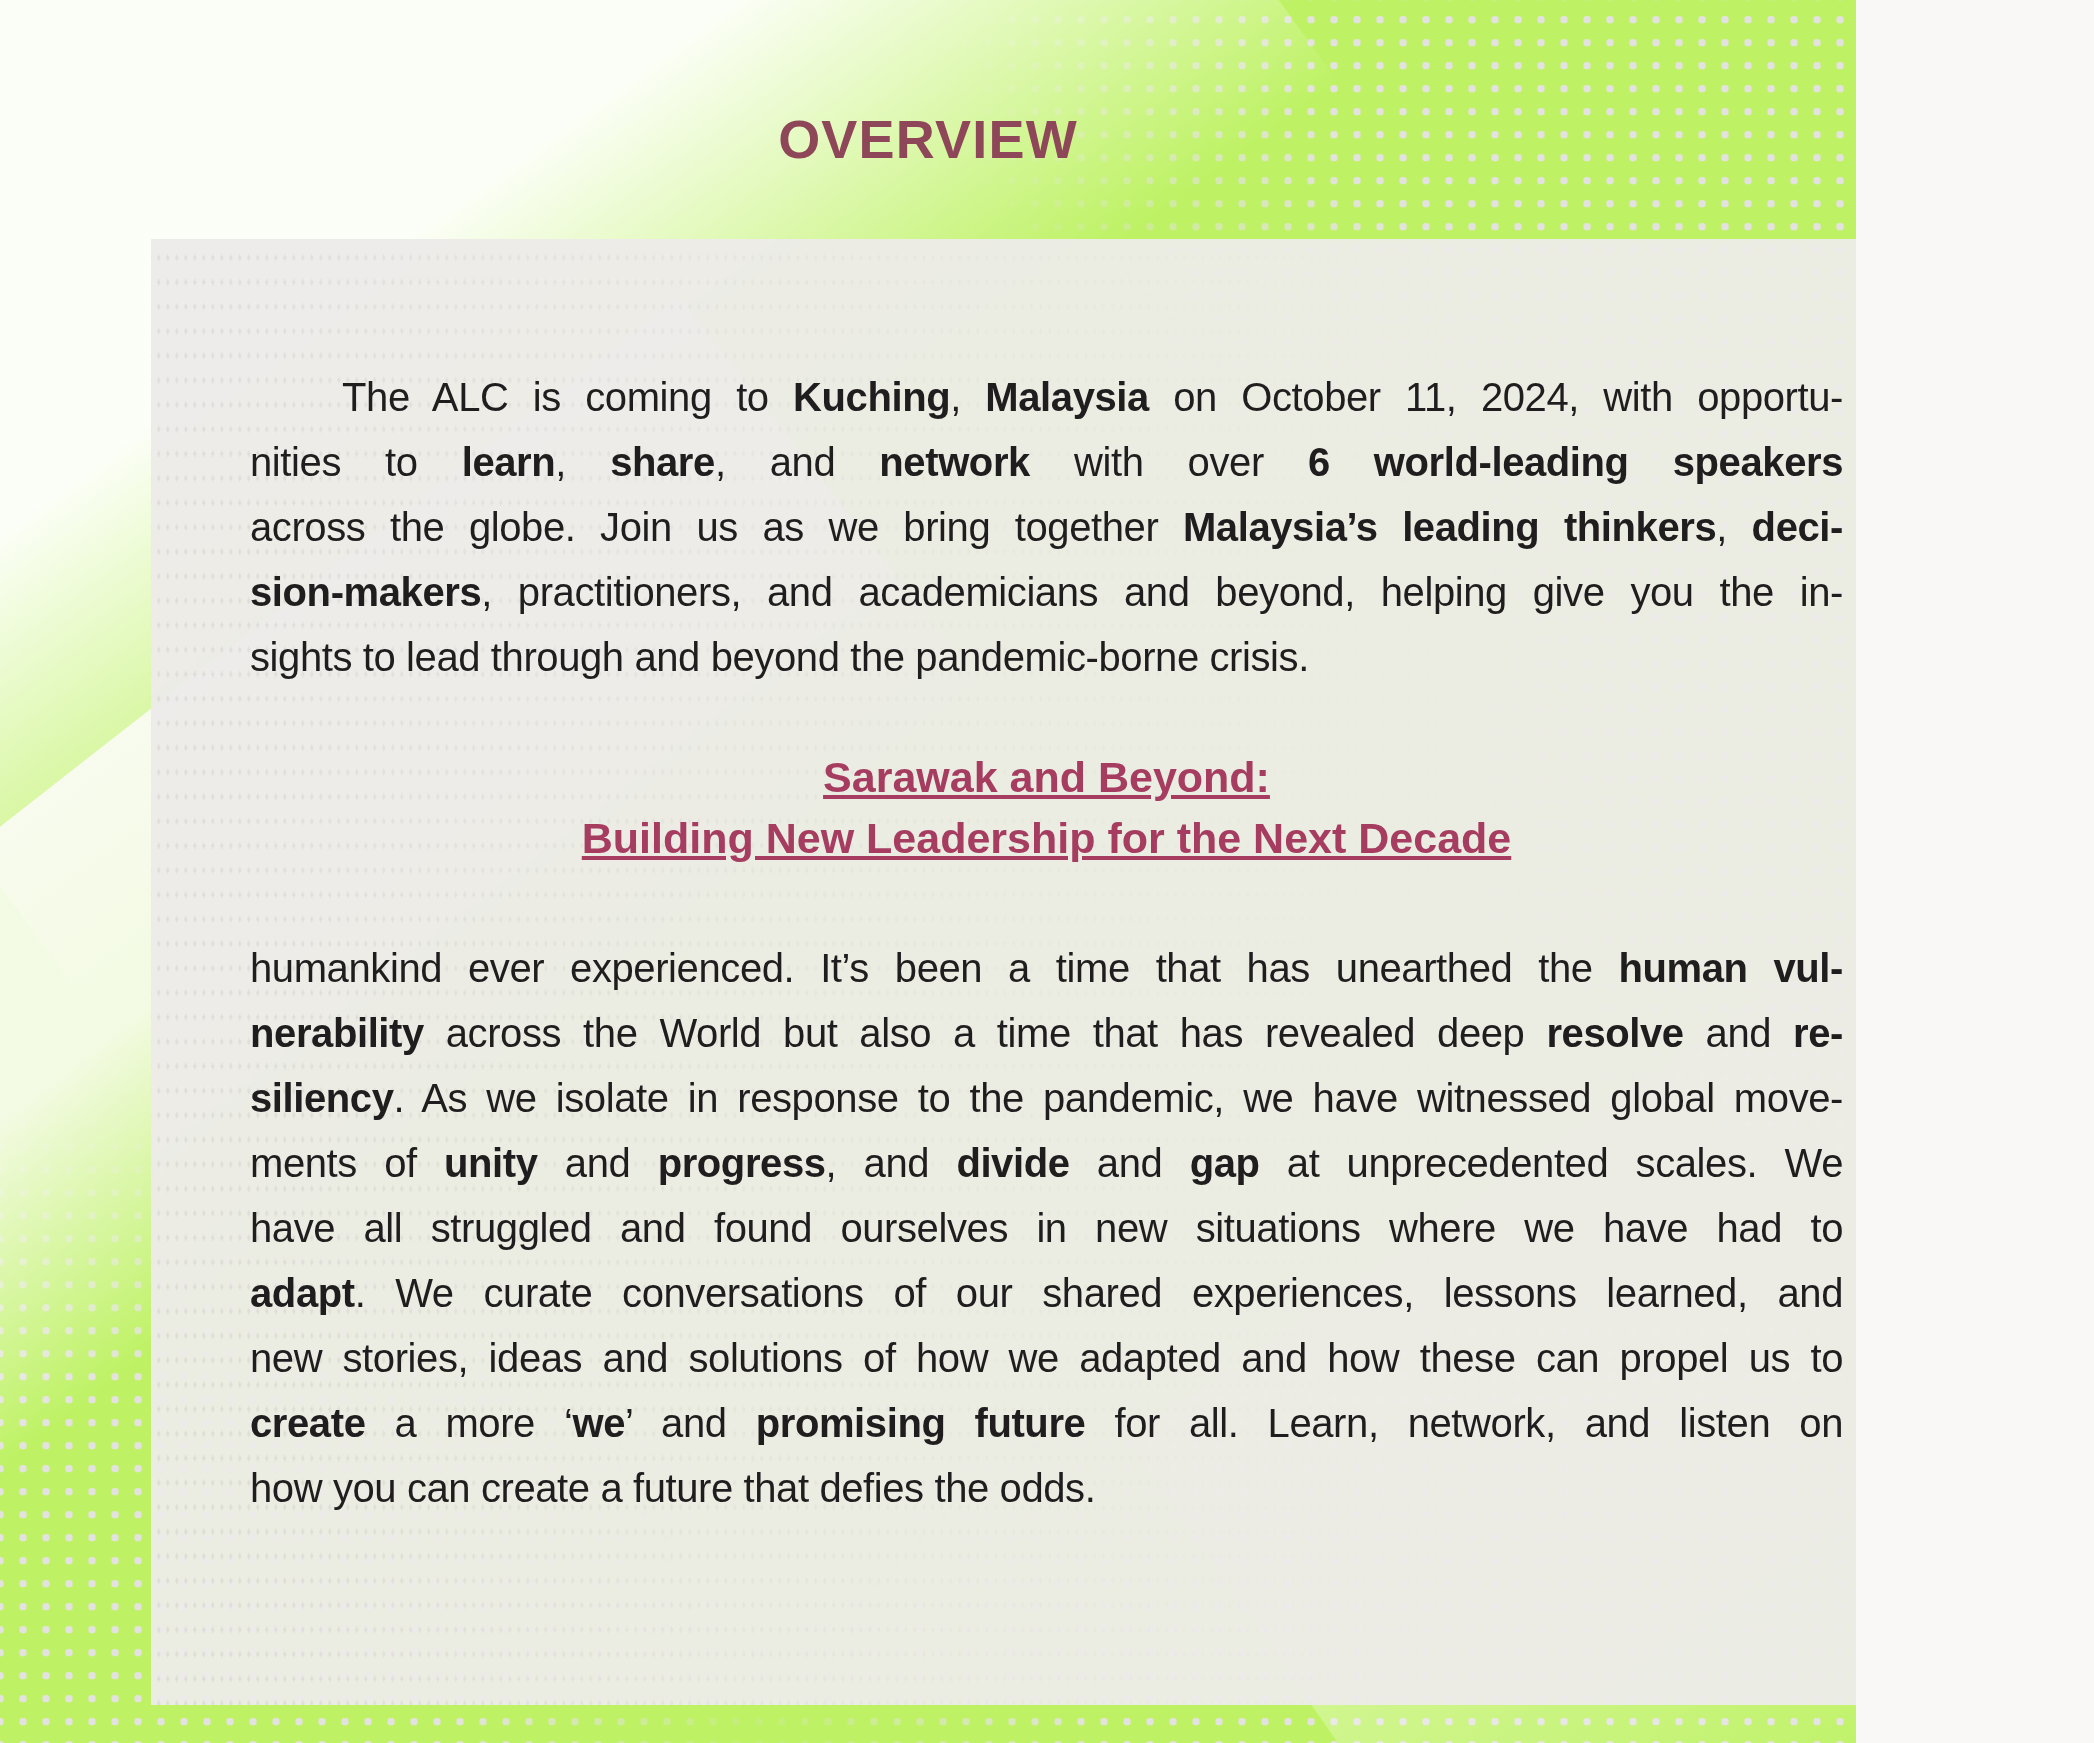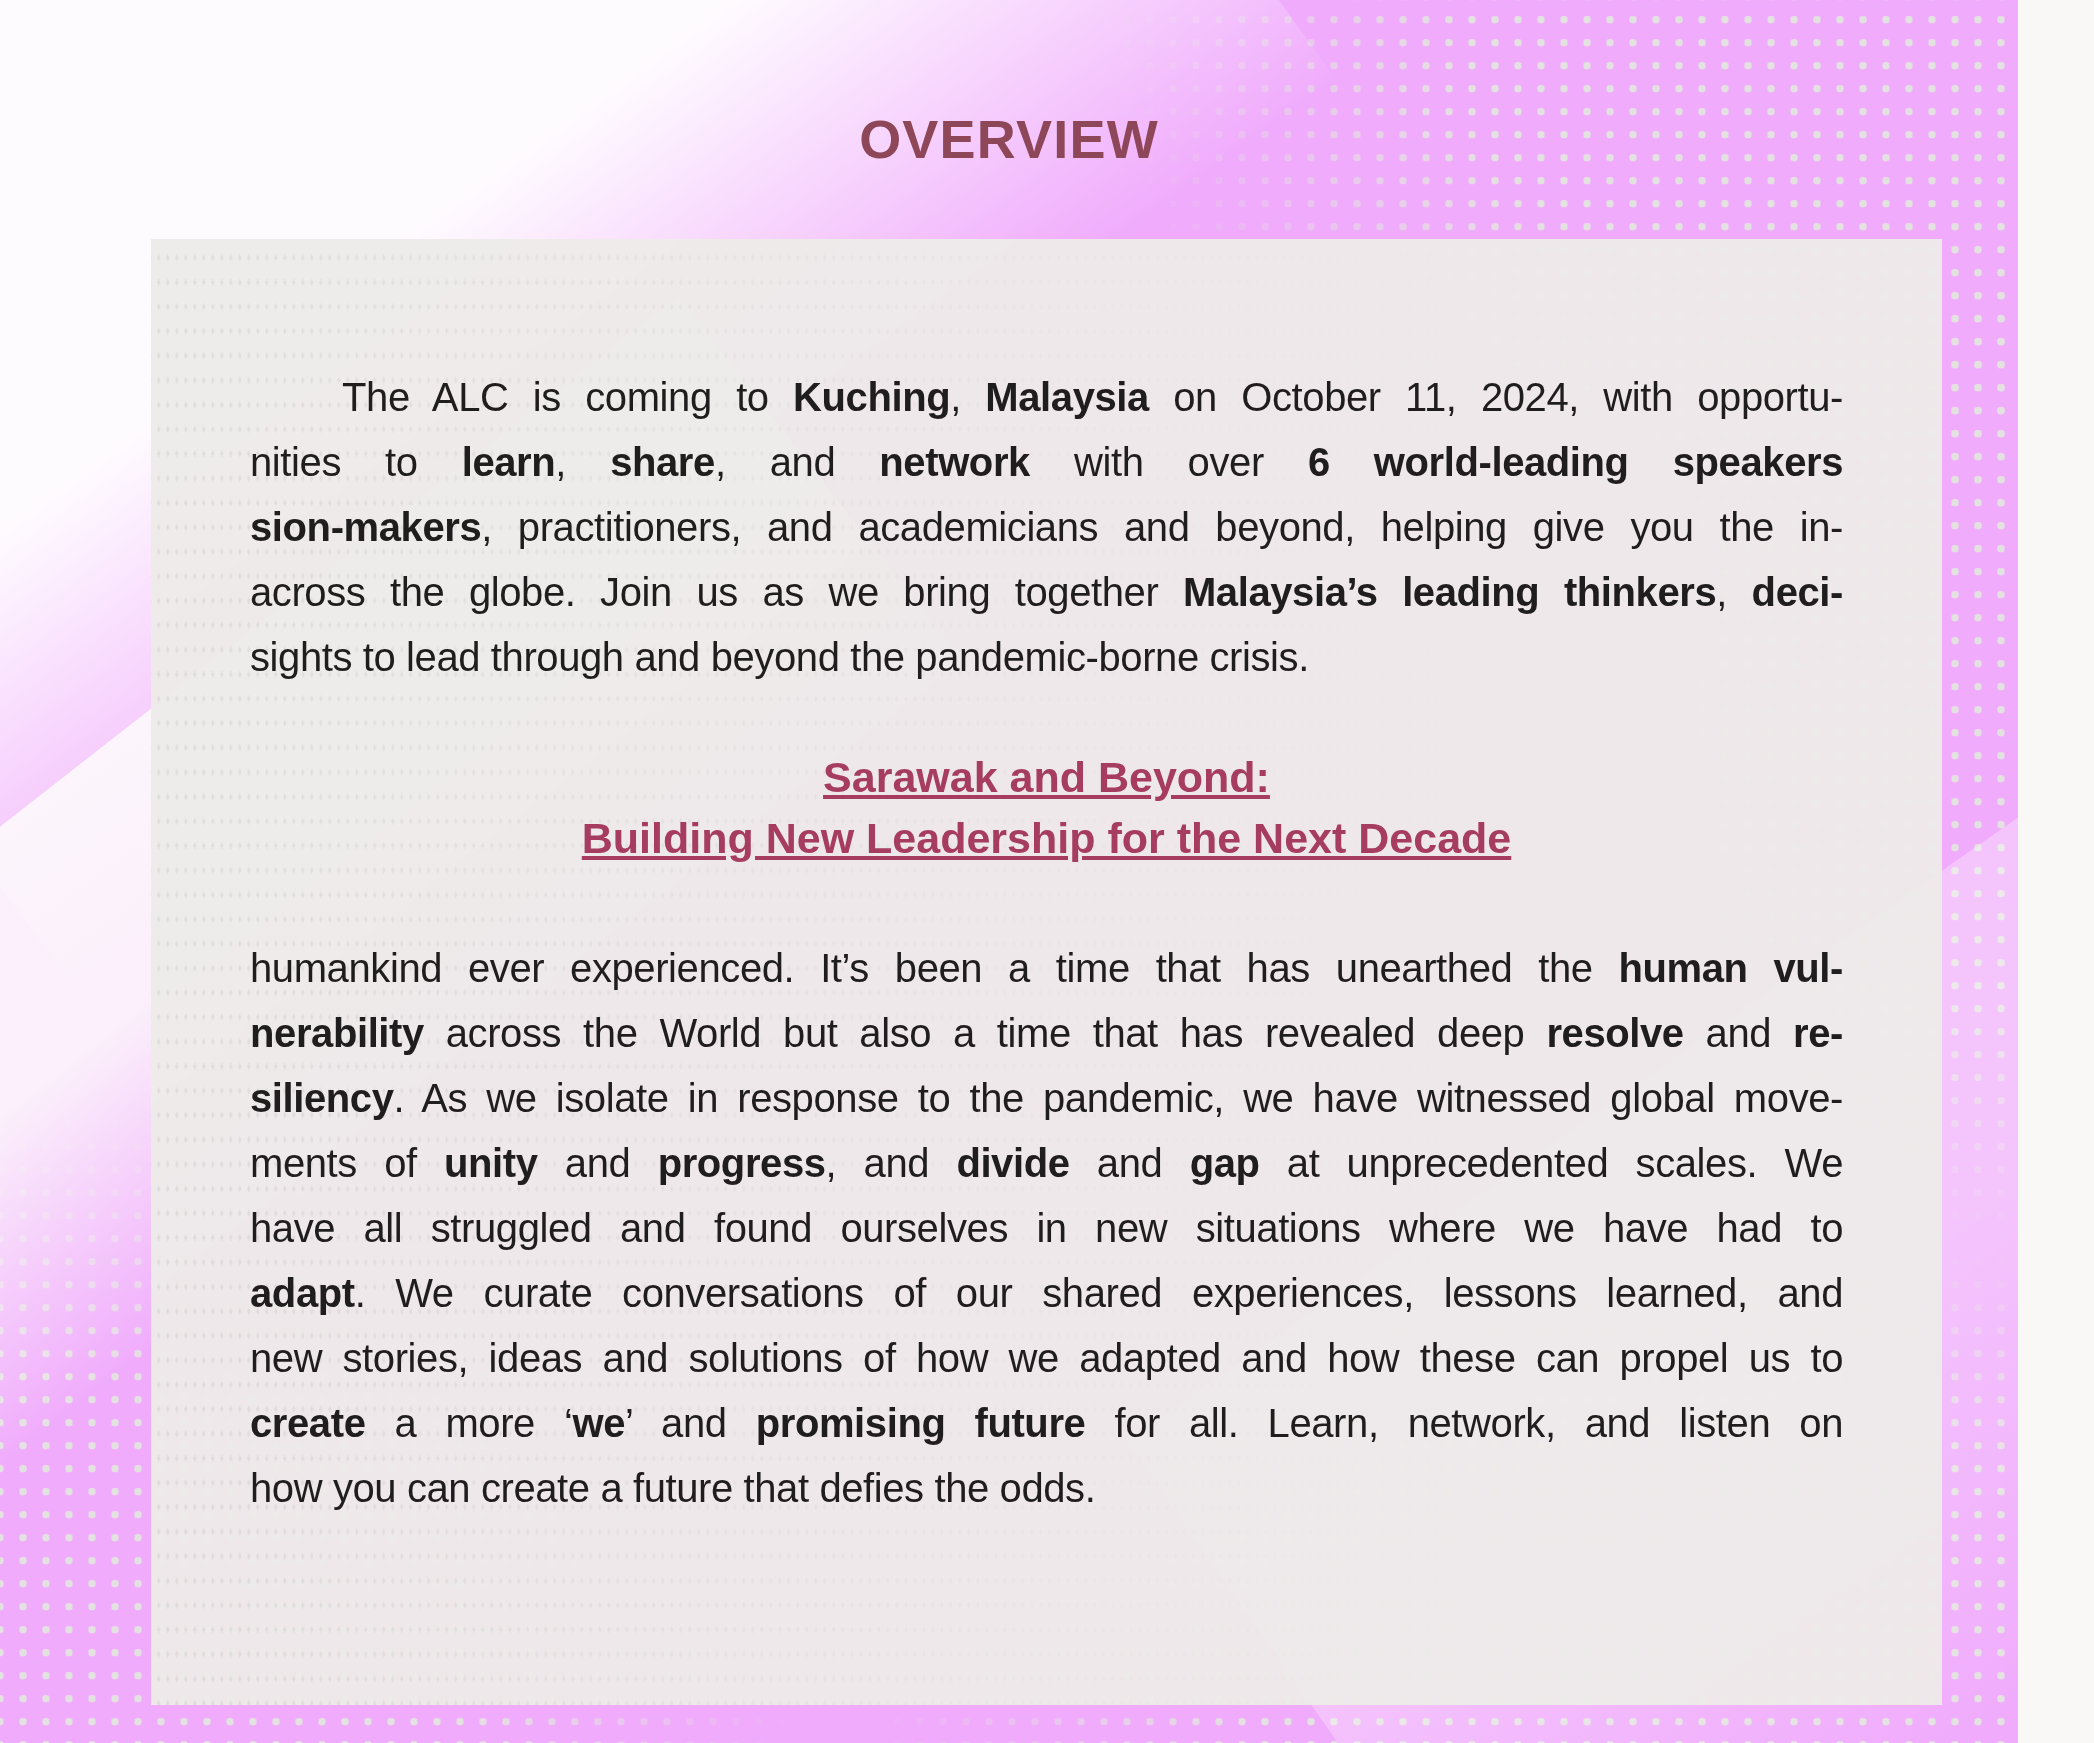--- a/index.html
+++ b/index.html
@@ -3,24 +3,24 @@
 <meta charset="utf-8">
 <style>
   html, body {
     margin: 0;
     padding: 0;
     background: #f9f8f7;
     font-family: "Liberation Sans", sans-serif;
   }
   .page {
     position: relative;
-    width: 2018px;
+    width: 1856px;
     height: 1744px;
     overflow: hidden;
-    background: #f0abfc;
+    background: #bef264;
   }
 
   
   .dots {
     position: absolute;
     inset: 0;
     background-image: radial-gradient(circle, #e4e2e0 0 3.7px, rgba(228,226,224,0) 4.1px);
     background-size: 23px 23px;
     background-position: 11.5px 8.2px;
     pointer-events: none;
@@ -156,22 +156,22 @@
 
   <h1 class="overview-title">OVERVIEW</h1>
 
   <section class="content-box">
     <div class="box-inner">
 
 
       <div class="para para-about">
           <div class="line indent"><span>The ALC is coming to </span><b>Kuching</b><span>, </span><b>Malaysia</b><span> on October 11, 2024, with opportu-</span></div>
           <div class="line"><span>nities to </span><b>learn</b><span>, </span><b>share</b><span>, and </span><b>network</b><span> with over </span><b>6 world-leading speakers</b></div>
+          <div class="line"><span>across the globe. Join us as we bring together </span><b>Malaysia’s leading thinkers</b><span>, </span><b>deci-</b></div>
           <div class="line"><b>sion-makers</b><span>, practitioners, and academicians and beyond, helping give you the in-</span></div>
-          <div class="line"><span>across the globe. Join us as we bring together </span><b>Malaysia’s leading thinkers</b><span>, </span><b>deci-</b></div>
           <div class="line last"><span>sights to lead through and beyond the pandemic-borne crisis.</span></div>
         </div>
 
       <h2 class="section-heading heading-theme">
         <div>Sarawak and Beyond:</div>
         <div>Building New Leadership for the Next Decade</div>
       </h2>
 
       <div class="para para-theme">
           <div class="line"><span>humankind ever experienced. It’s been a time that has unearthed the </span><b>human vul-</b></div>

